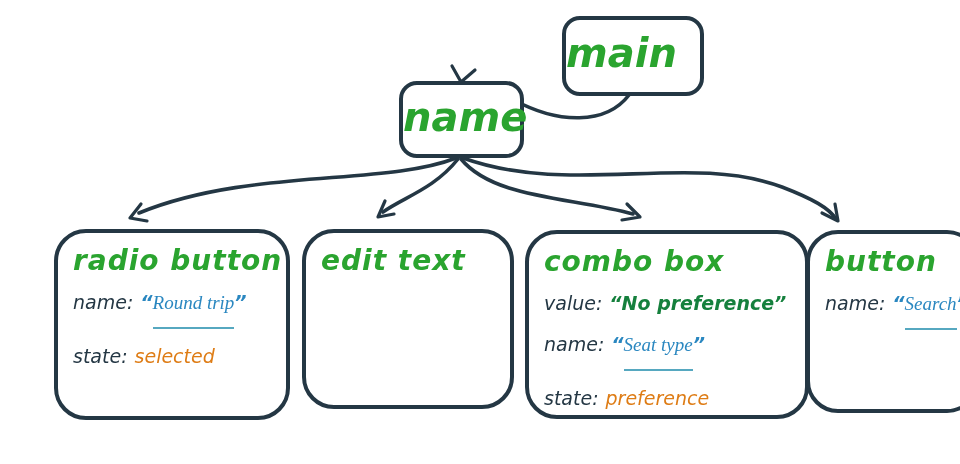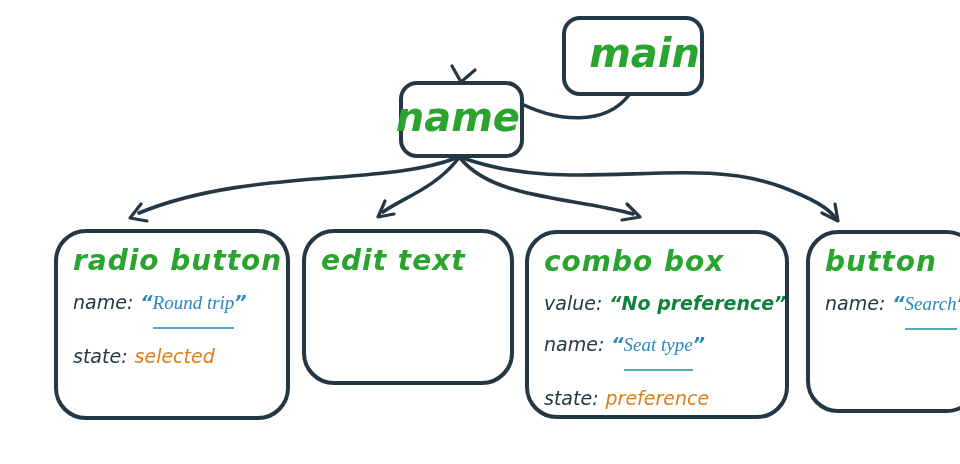--- a/index.html
+++ b/index.html
@@ -30,21 +30,21 @@
     position: absolute;
     background: #ffffff;
     border: 4px solid #243744;
     box-sizing: border-box;
     z-index: 2;
   }
   .node.small {
     border-radius: 18px;
     display: flex;
     align-items: center;
-    justify-content: flex-end;
+    justify-content: flex-start;
   }
   .node.big {
     border-radius: 32px;
     padding: 9px 8px 8px 15px;
     overflow: hidden;
     margin-left: 33px;
   }
   .title-lg {
     color: #2aa42f;
     font-size: 40px;
@@ -119,25 +119,25 @@
   <div class="node big" style="left:21px; top:229px; width:236px; height:191px;">
     <div class="title-sm">radio button</div>
     <div class="prop">
       <span class="key">name:</span><span class="val-link"><span class="q">“</span><span class="v">Round trip</span><span class="q">”</span></span>
     </div>
     <div class="prop">
       <span class="key">state:</span><span class="val-state">selected</span>
     </div>
   </div>
 
-  <div class="node big" style="left:269px; top:229px; width:212px; height:156px;">
+  <div class="node big" style="left:269px; top:229px; width:212px; height:180px;">
     <div class="title-sm">edit text</div>
   </div>
 
-  <div class="node big" style="left:492px; top:230px; width:264px; height:189px;">
+  <div class="node big" style="left:492px; top:230px; width:284px; height:189px;">
     <div class="title-sm">combo box</div>
     <div class="prop">
       <span class="key">value:</span><span class="val-strong"><span class="q">“</span><span class="v">No preference</span><span class="q">”</span></span>
     </div>
     <div class="prop">
       <span class="key">name:</span><span class="val-link"><span class="q">“</span><span class="v">Seat type</span><span class="q">”</span></span>
     </div>
     <div class="prop">
       <span class="key">state:</span><span class="val-state">preference</span>
     </div>

